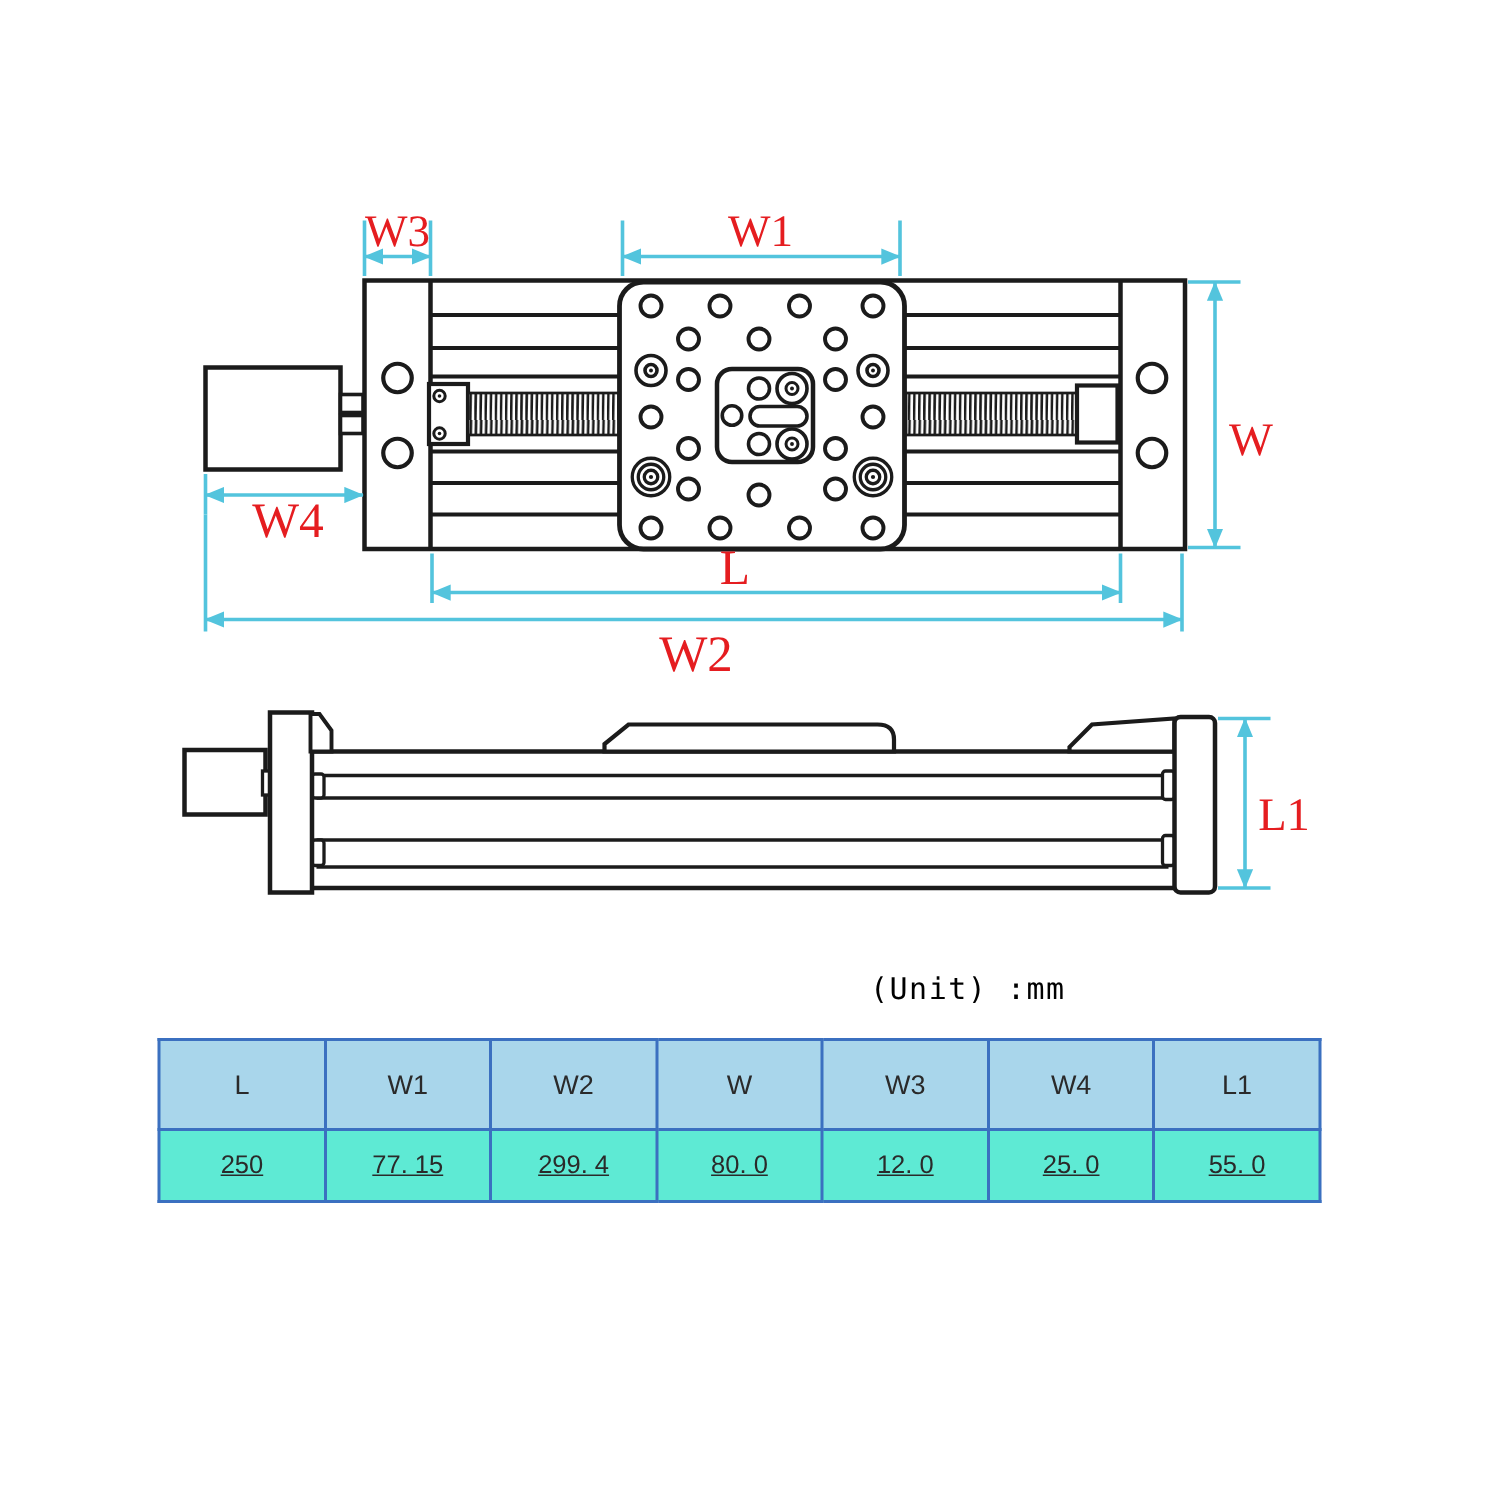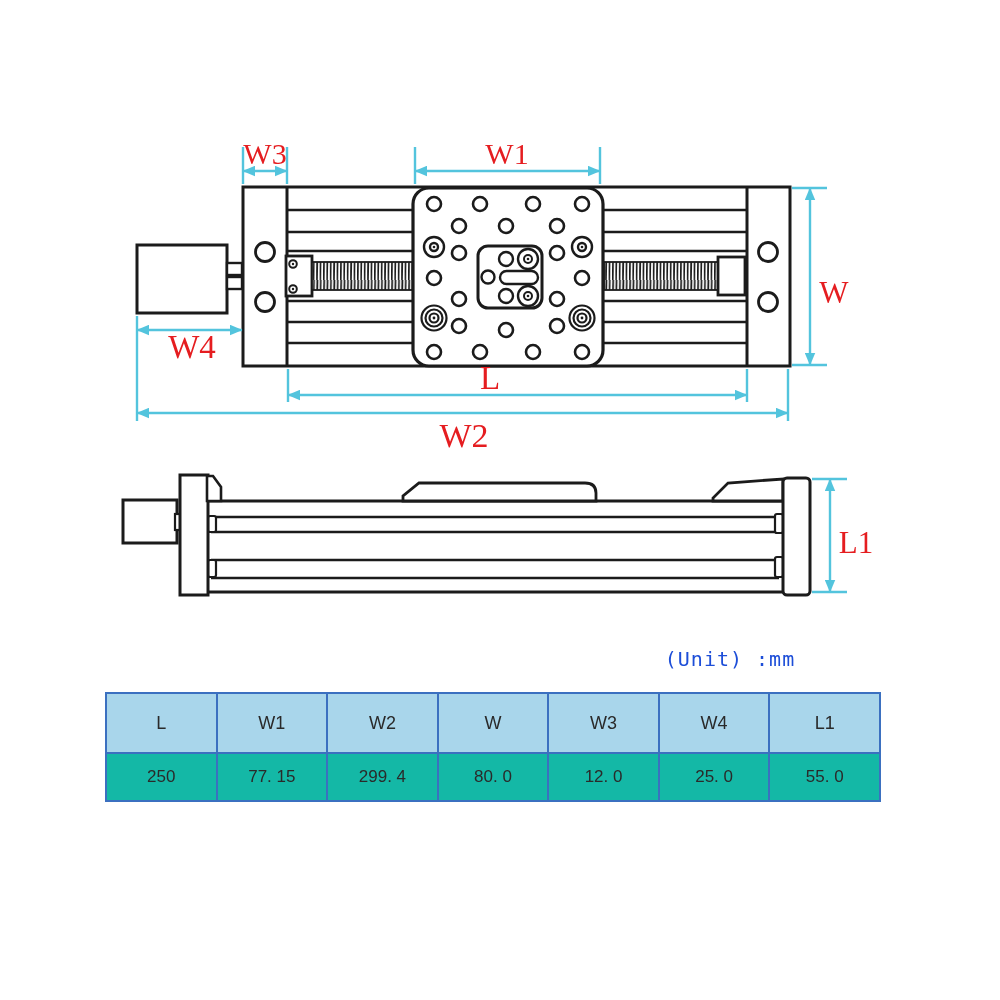--- a/index.html
+++ b/index.html
@@ -7,35 +7,35 @@
     position:relative;width:1000px;height:1000px;background:#ffffff;
     font-family:"Liberation Sans",sans-serif;overflow:hidden;border-radius:28px;
   }
   .drawing-svg{position:absolute;left:0;top:0;}
   .dim-label{
     font-family:"Liberation Serif",serif;
     fill:#e51d20;
   }
   .unit-label{
     position:absolute;top:646px;left:580px;width:300px;height:26px;
-    text-align:center;font-family:"DejaVu Sans Mono",monospace;
-    font-size:20px;line-height:26px;color:#1d4ed8;letter-spacing:1px;
+    text-align:left;font-family:"DejaVu Sans Mono",monospace;
+    font-size:20px;line-height:26px;color:#000000;letter-spacing:1px;
   }
   table.spec{
     position:absolute;left:105px;top:692px;width:776px;
     border-collapse:collapse;table-layout:fixed;
     font-family:"Liberation Sans",sans-serif;
   }
   table.spec th, table.spec td{
     border:2px solid #3b70c0;text-align:center;vertical-align:middle;
     color:#2a2a2a;font-weight:normal;
   }
   table.spec th{height:56px;background:#a9d6eb;font-size:18px;}
   table.spec td{height:44px;font-size:17px;background:#ffffff;}
-  table.spec tr.alt td{background:#14b8a6;}
+  table.spec tr.alt td{background:#5eead4;text-decoration:underline;}
 </style>
 </head>
 <body>
 
 <div class="canvas">
 
   <svg class="drawing-svg" width="1000" height="660" viewBox="0 0 1000 660">
     <defs>
       <marker id="arr" viewBox="0 0 12 10" refX="11.5" refY="5" markerUnits="userSpaceOnUse" markerWidth="13" markerHeight="11" orient="auto-start-reverse">
         <path d="M0,0 L12,5 L0,10 Z" fill="#53c4dd"></path>

